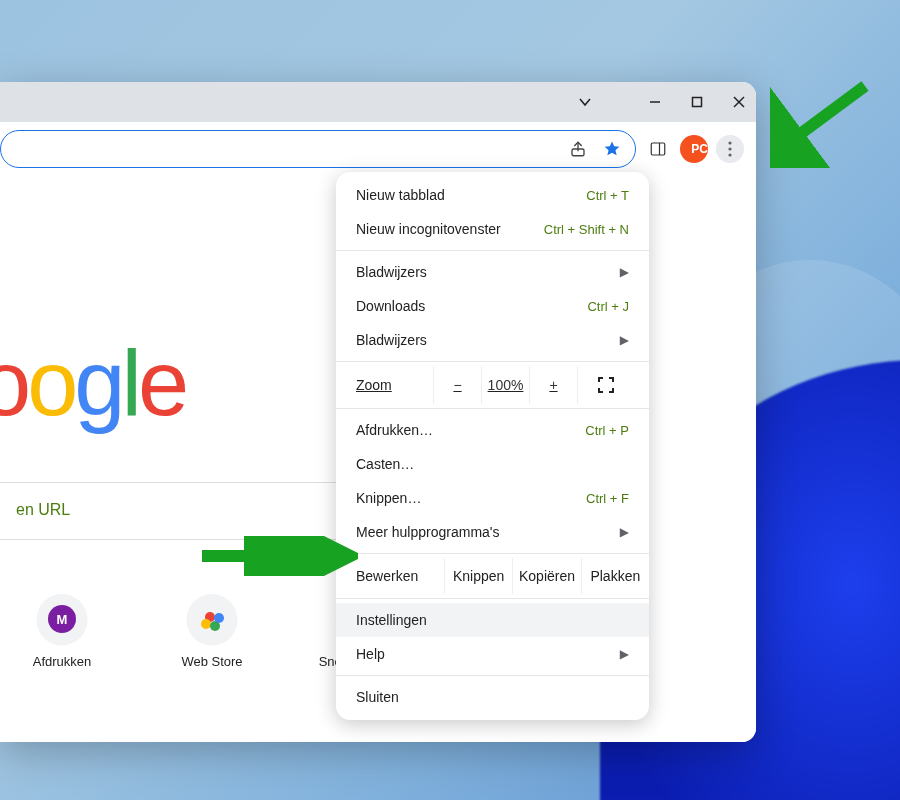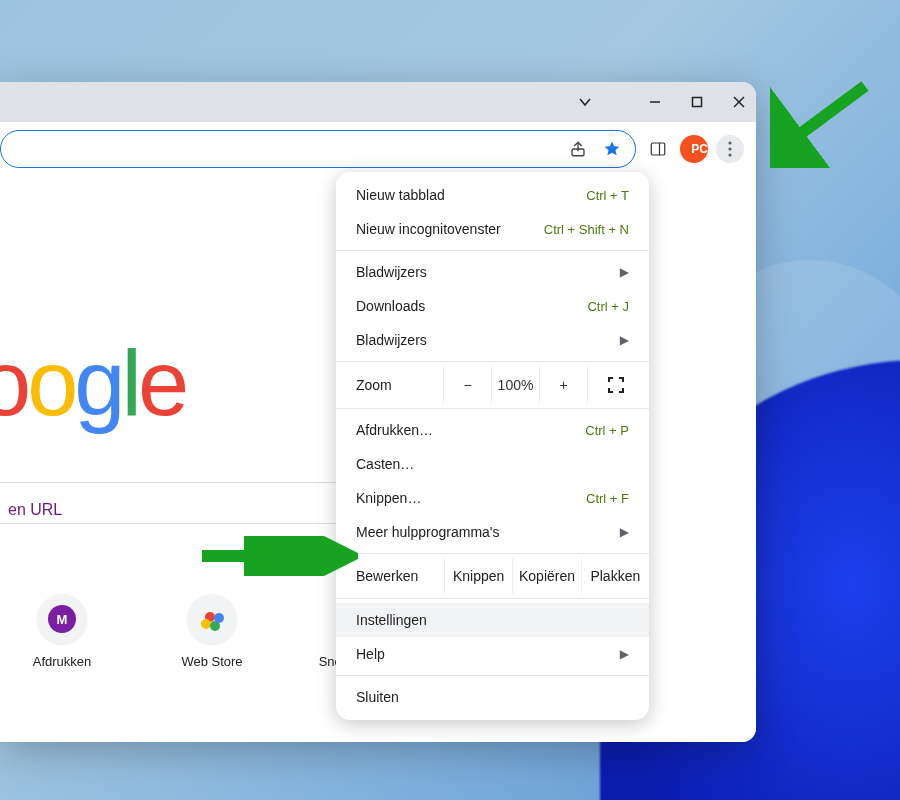--- a/index.html
+++ b/index.html
@@ -37,41 +37,41 @@
   .tb-icon { width:28px; height:28px; display:flex; align-items:center; justify-content:center; border-radius:50%;}
   .panel-icon svg { width:18px; height:18px; stroke:#333; fill:none; stroke-width:1.6;}
   .avatar { width:28px; height:28px; border-radius:50%; background:#f4511e; color:#fff;
     font-size:12px; font-weight:600; display:flex; align-items:center; justify-content:flex-end;}
   .threedot { background:#e8eaed;}
   .threedot svg { width:4px; height:16px; }
 
   .content { flex:1; position:relative; background:#fff; }
   .logo-row { position:absolute; left:-20px; top:155px; font-size:92px; font-weight:400; letter-spacing:-4px; display:flex;}
   .logo-row span { font-family: Arial, sans-serif;}
-  .searchbar-box { position:absolute; left:0; top:306px; height:42px; width:340px;
-    border-top:1px solid #ddd; border-bottom:1px solid #ddd; padding-left:8px; padding-top:18px; color:#701a75;}
+  .searchbar-box { position:absolute; left:0; top:306px; height:58px; width:340px;
+    border-top:1px solid #ddd; border-bottom:1px solid #ddd; padding-left:16px; padding-top:18px; color:#4d7c0f;}
   .shortcuts { position:absolute; left:6px; top:418px; display:flex; gap:38px;}
   .shortcut { width:112px; display:flex; flex-direction:column; align-items:center; gap:10px; font-size:13px; color:#222;}
   .sc-circle { width:50px; height:50px; border-radius:50%; background:#f1f3f4; display:flex; align-items:center; justify-content:center;
     box-shadow: 0 1px 2px rgba(0,0,0,0.08);}
   .sc-inner-m { width:28px; height:28px; border-radius:50%; background:#7b1fa2; color:#fff; display:flex; align-items:center; justify-content:center; font-weight:600;}
   .sc-plus { font-size:26px; color:#202124; font-weight:300;}
   .sc-ws { position:relative; }
   .sc-ws .c1{position:absolute;width:10px;height:10px;border-radius:50%;background:#EA4335;left:7px;top:7px;}
   .sc-ws .c2{position:absolute;width:10px;height:10px;border-radius:50%;background:#FBBC05;left:3px;top:14px;}
   .sc-ws .c3{position:absolute;width:10px;height:10px;border-radius:50%;background:#34A853;left:12px;top:16px;}
   .sc-ws .c4{position:absolute;width:10px;height:10px;border-radius:50%;background:#4285F4;left:16px;top:8px;}
 
   
   .menu { position:absolute; left:336px; top:172px; width:313px; background:#fff;
     border-radius:14px; box-shadow: 0 4px 20px rgba(0,0,0,0.22); padding:6px 0; font-size:14px; color:#222; z-index:10;}
   .menu-item { display:flex; align-items:center; justify-content:space-between; height:34px; padding:0 20px;}
   .menu-item .sc { color:#4d7c0f; font-size:13px;}
   .menu-sep { height:1px; background:#e4e6e8; margin:4px 0;}
-  .menu-zoom { display:flex; align-items:center; padding:0 6px 0 20px; height:38px;}
+  .menu-zoom { display:flex; align-items:center; padding:0 16px 0 20px; height:38px;text-decoration:underline;}
   .menu-zoom .lbl{ flex:1;}
   .zoom-cell{ width:48px; height:38px; display:flex; align-items:center; justify-content:center; border-left:1px solid #eceef0; color:#333;}
   .zoom-cell.last{width:56px;}
   .fs-icon svg{width:16px;height:16px;stroke:#222;stroke-width:2;fill:none;}
   .submenu-arrow { color:#5f6368; font-size:12px;}
   .edit-row { display:flex; align-items:center;}
   .edit-row .lbl{ padding:0 20px; height:36px; display:flex; align-items:center; flex:0 0 108px;}
   .edit-row .ecell{ flex:1; height:36px; display:flex; align-items:center; justify-content:center; border-left:1px solid #eceef0;}
   .hl { background:#f2f3f5;}
 

